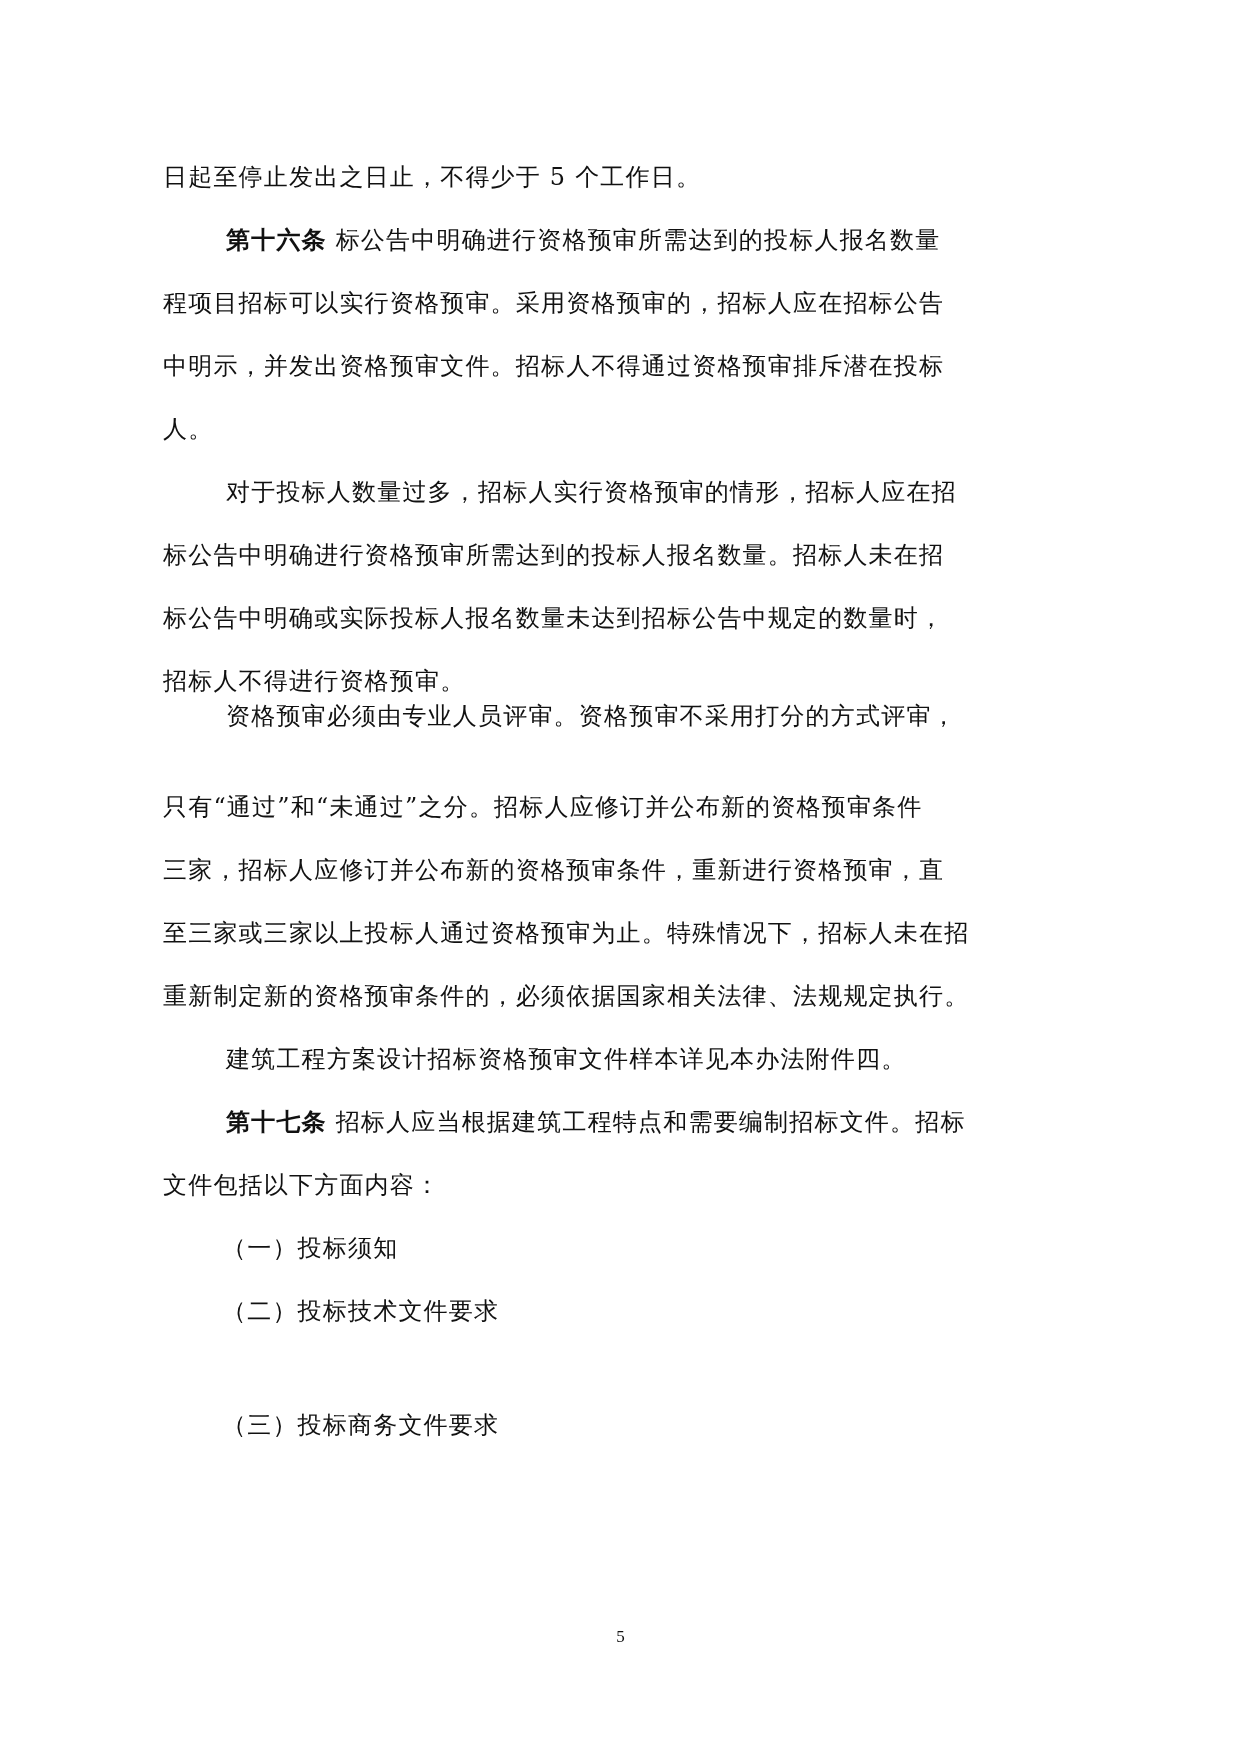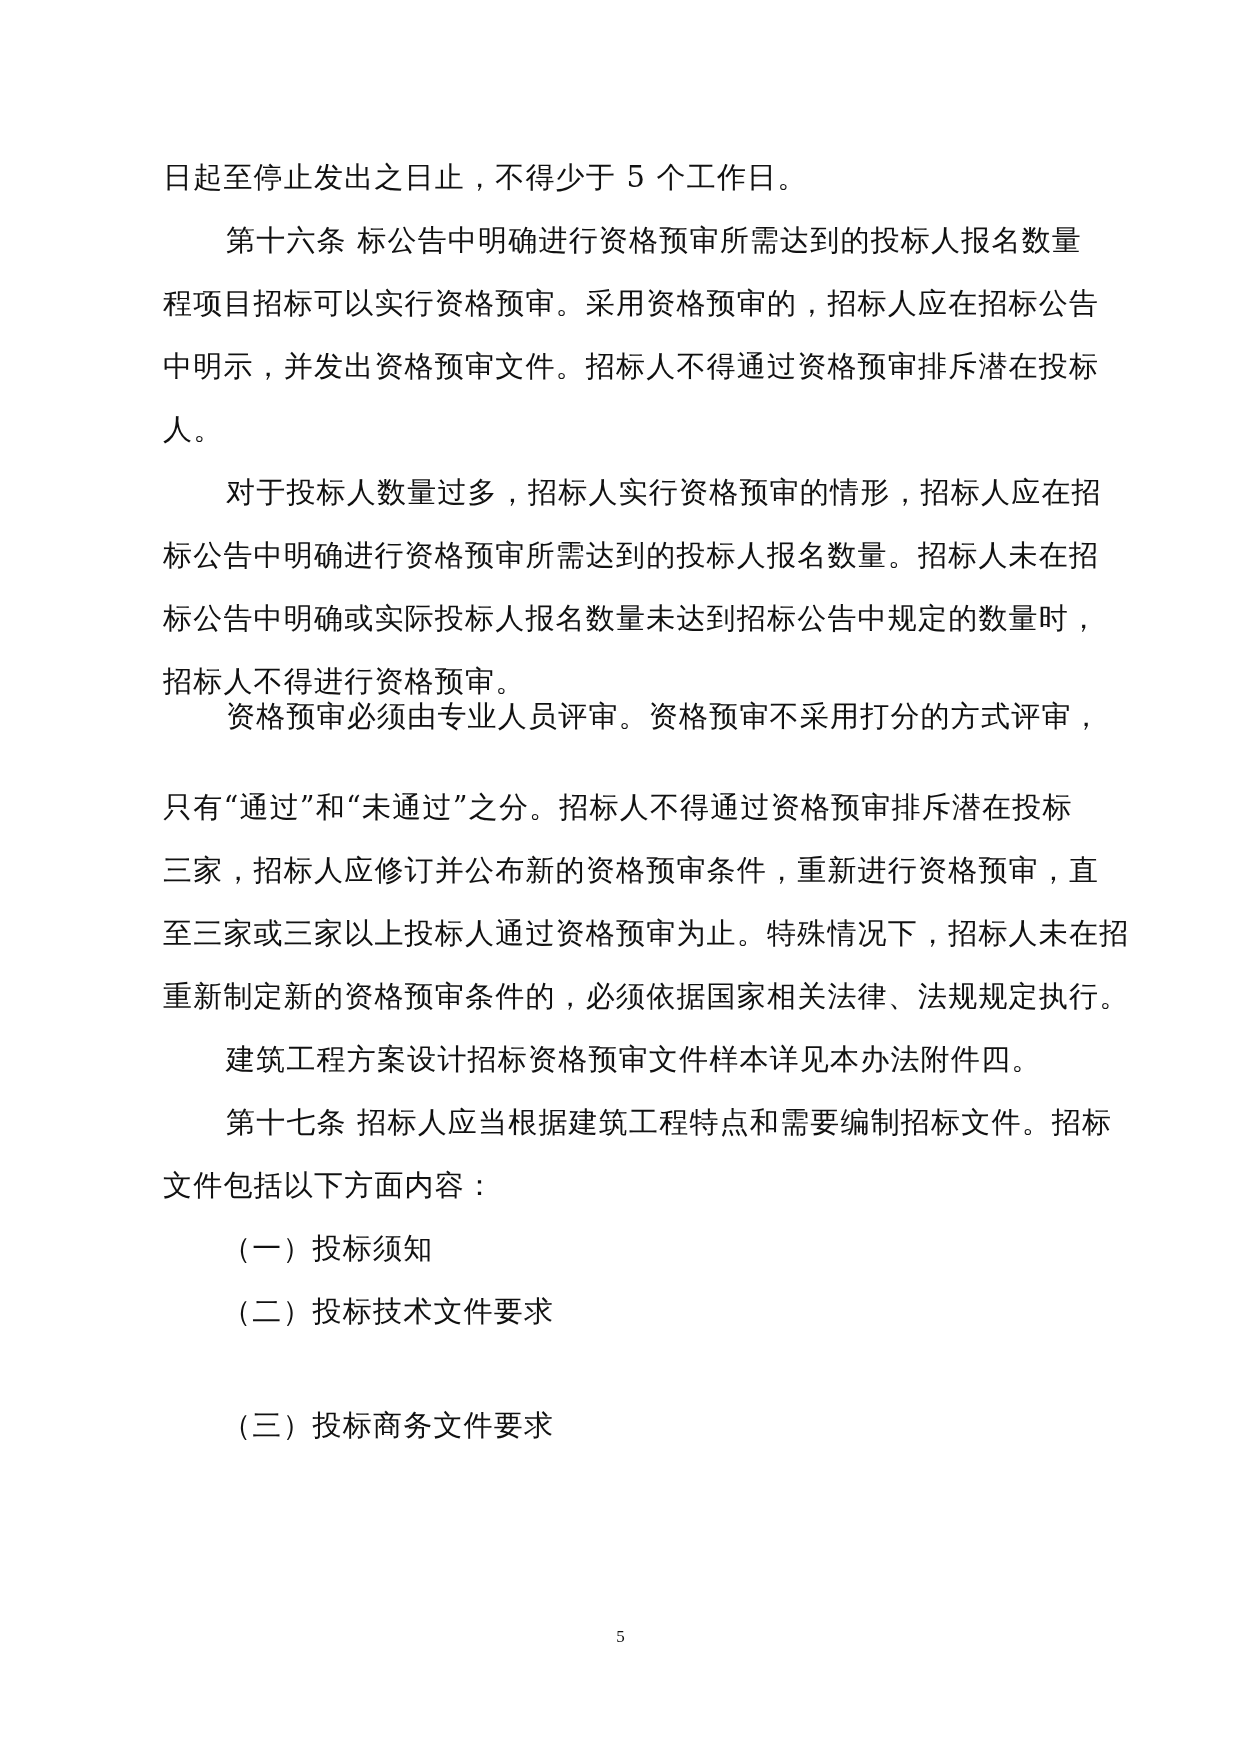--- a/index.html
+++ b/index.html
@@ -1,43 +1,43 @@
 <!DOCTYPE html>
 <html><head>
   <meta charset="utf-8">
   <style>
     html, body { margin: 0; padding: 0; background: #ffffff; }
     body { width: 1241px; height: 1754px; position: relative; overflow: hidden;
            font-family: "DejaVu Serif", "Liberation Serif", serif; color: #111; }
-    .line { position: absolute; left: 163px; font-size: 29px; line-height: 36px;
+    .line { position: absolute; left: 163px; font-size: 24px; line-height: 36px;
             white-space: nowrap; letter-spacing: 1.2px; }
     .indent { left: 226px; }
     .item { left: 222px; text-align: right; }
-    .bold { font-weight: normal; font-family: "DejaVu Sans", "Liberation Sans", sans-serif; }
+    .bold { font-weight: bold; font-family: "DejaVu Sans", "Liberation Sans", sans-serif; }
     .pagenum { position: absolute; left: 0; width: 1241px; top: 1627px; text-align: center;
                font-size: 17px; font-family: "Liberation Serif", serif; }
   </style>
 </head>
 <body>
 
 <div>
   <div class="line" style="top:159px">日起至停止发出之日止，不得少于 5 个工作日。</div>
 
   <div class="line indent" style="top:222px"><span class="bold">第十六条</span><span> 标公告中明确进行资格预审所需达到的投标人报名数量</span></div>
   <div class="line" style="top:285px">程项目招标可以实行资格预审。采用资格预审的，招标人应在招标公告</div>
   <div class="line" style="top:348px">中明示，并发出资格预审文件。招标人不得通过资格预审排斥潜在投标</div>
   <div class="line" style="top:411px">人。</div>
 
   <div class="line indent" style="top:474px">对于投标人数量过多，招标人实行资格预审的情形，招标人应在招</div>
   <div class="line" style="top:537px">标公告中明确进行资格预审所需达到的投标人报名数量。招标人未在招</div>
   <div class="line" style="top:600px">标公告中明确或实际投标人报名数量未达到招标公告中规定的数量时，</div>
   <div class="line" style="top:663px">招标人不得进行资格预审。</div>
 
   <div class="line indent" style="top:698px">资格预审必须由专业人员评审。资格预审不采用打分的方式评审，</div>
-  <div class="line" style="top:789px">只有“通过”和“未通过”之分。招标人不得通过资格预审排斥潜在投标</div>
+  <div class="line" style="top:789px">只有“通过”和“未通过”之分。招标人应修订并公布新的资格预审条件</div>
   <div class="line" style="top:852px">三家，招标人应修订并公布新的资格预审条件，重新进行资格预审，直</div>
   <div class="line" style="top:915px">至三家或三家以上投标人通过资格预审为止。特殊情况下，招标人未在招</div>
   <div class="line" style="top:978px">重新制定新的资格预审条件的，必须依据国家相关法律、法规规定执行。</div>
 
   <div class="line indent" style="top:1041px">建筑工程方案设计招标资格预审文件样本详见本办法附件四。</div>
 
   <div class="line indent" style="top:1104px"><span class="bold">第十七条</span><span> 招标人应当根据建筑工程特点和需要编制招标文件。招标</span></div>
   <div class="line" style="top:1167px">文件包括以下方面内容：</div>
 
   <div class="line item" style="top:1230px">（一）投标须知</div>

